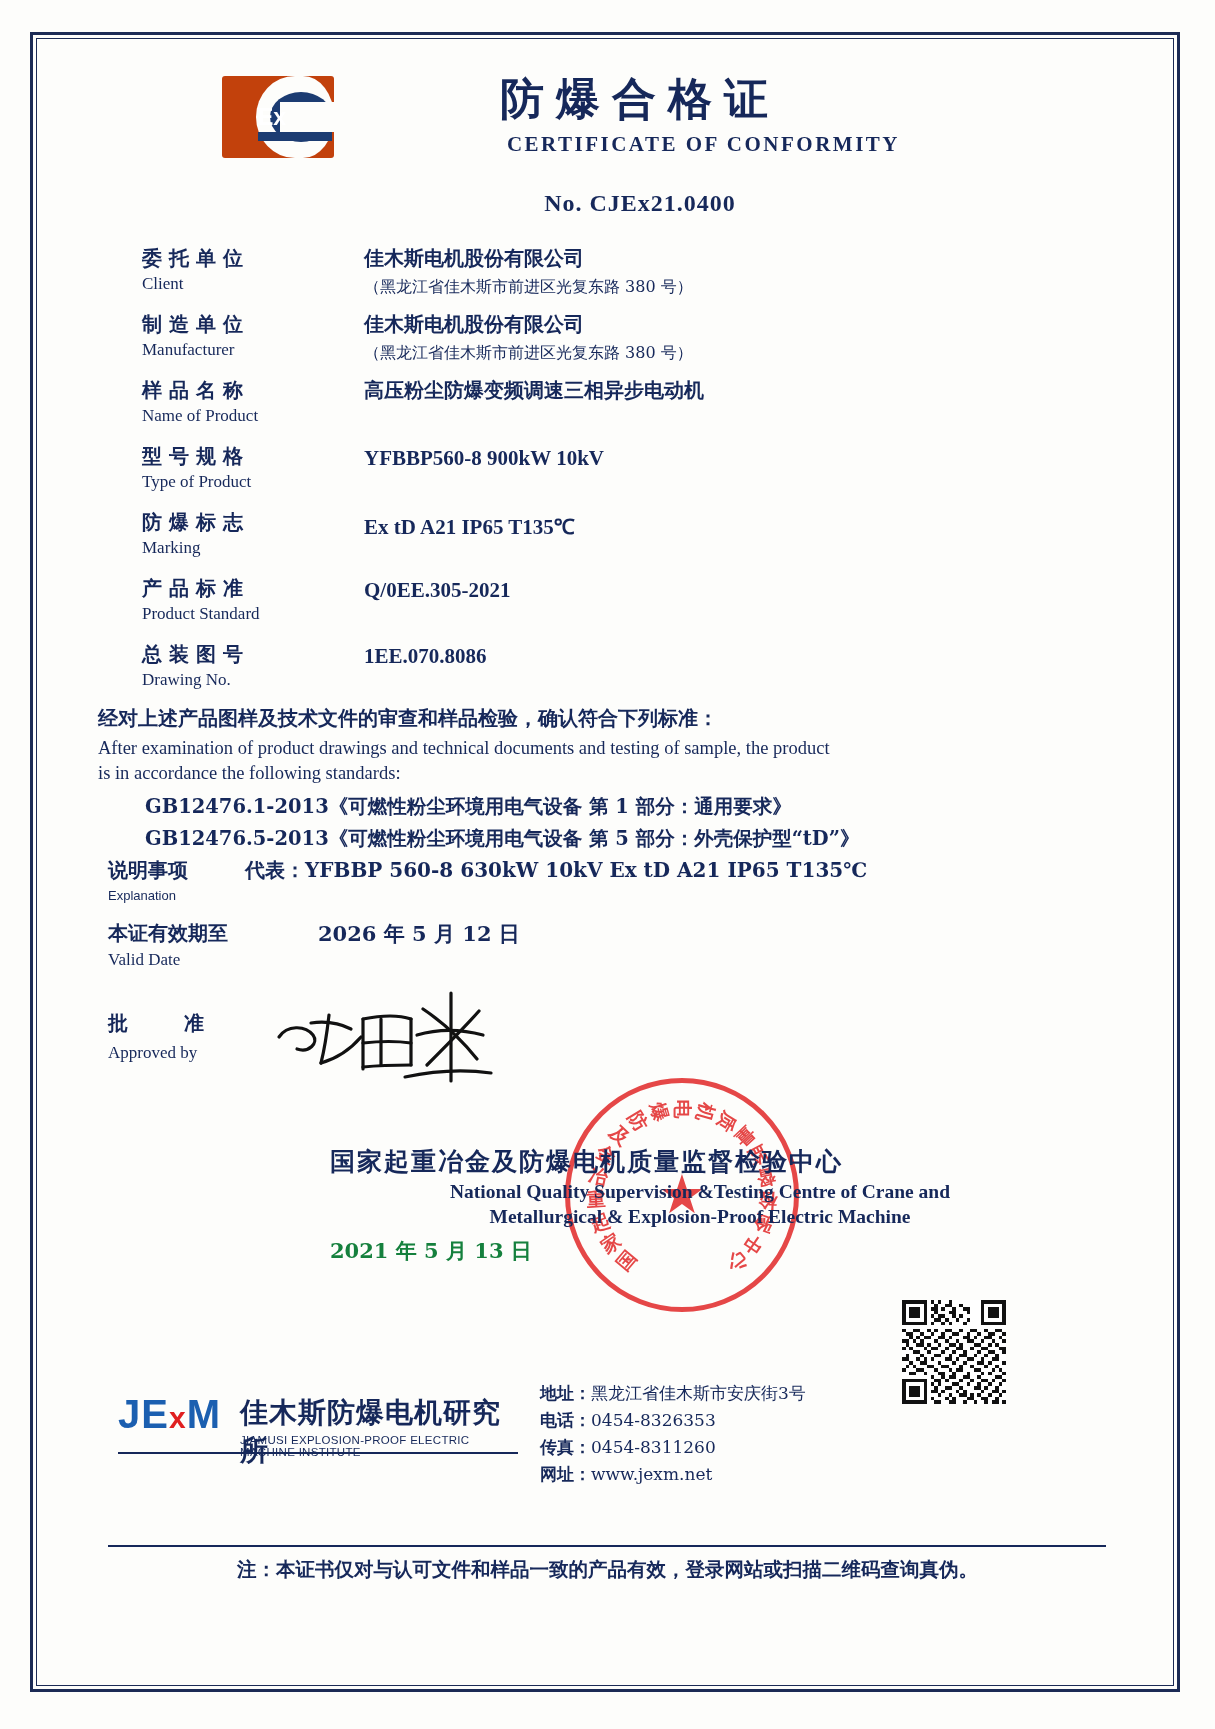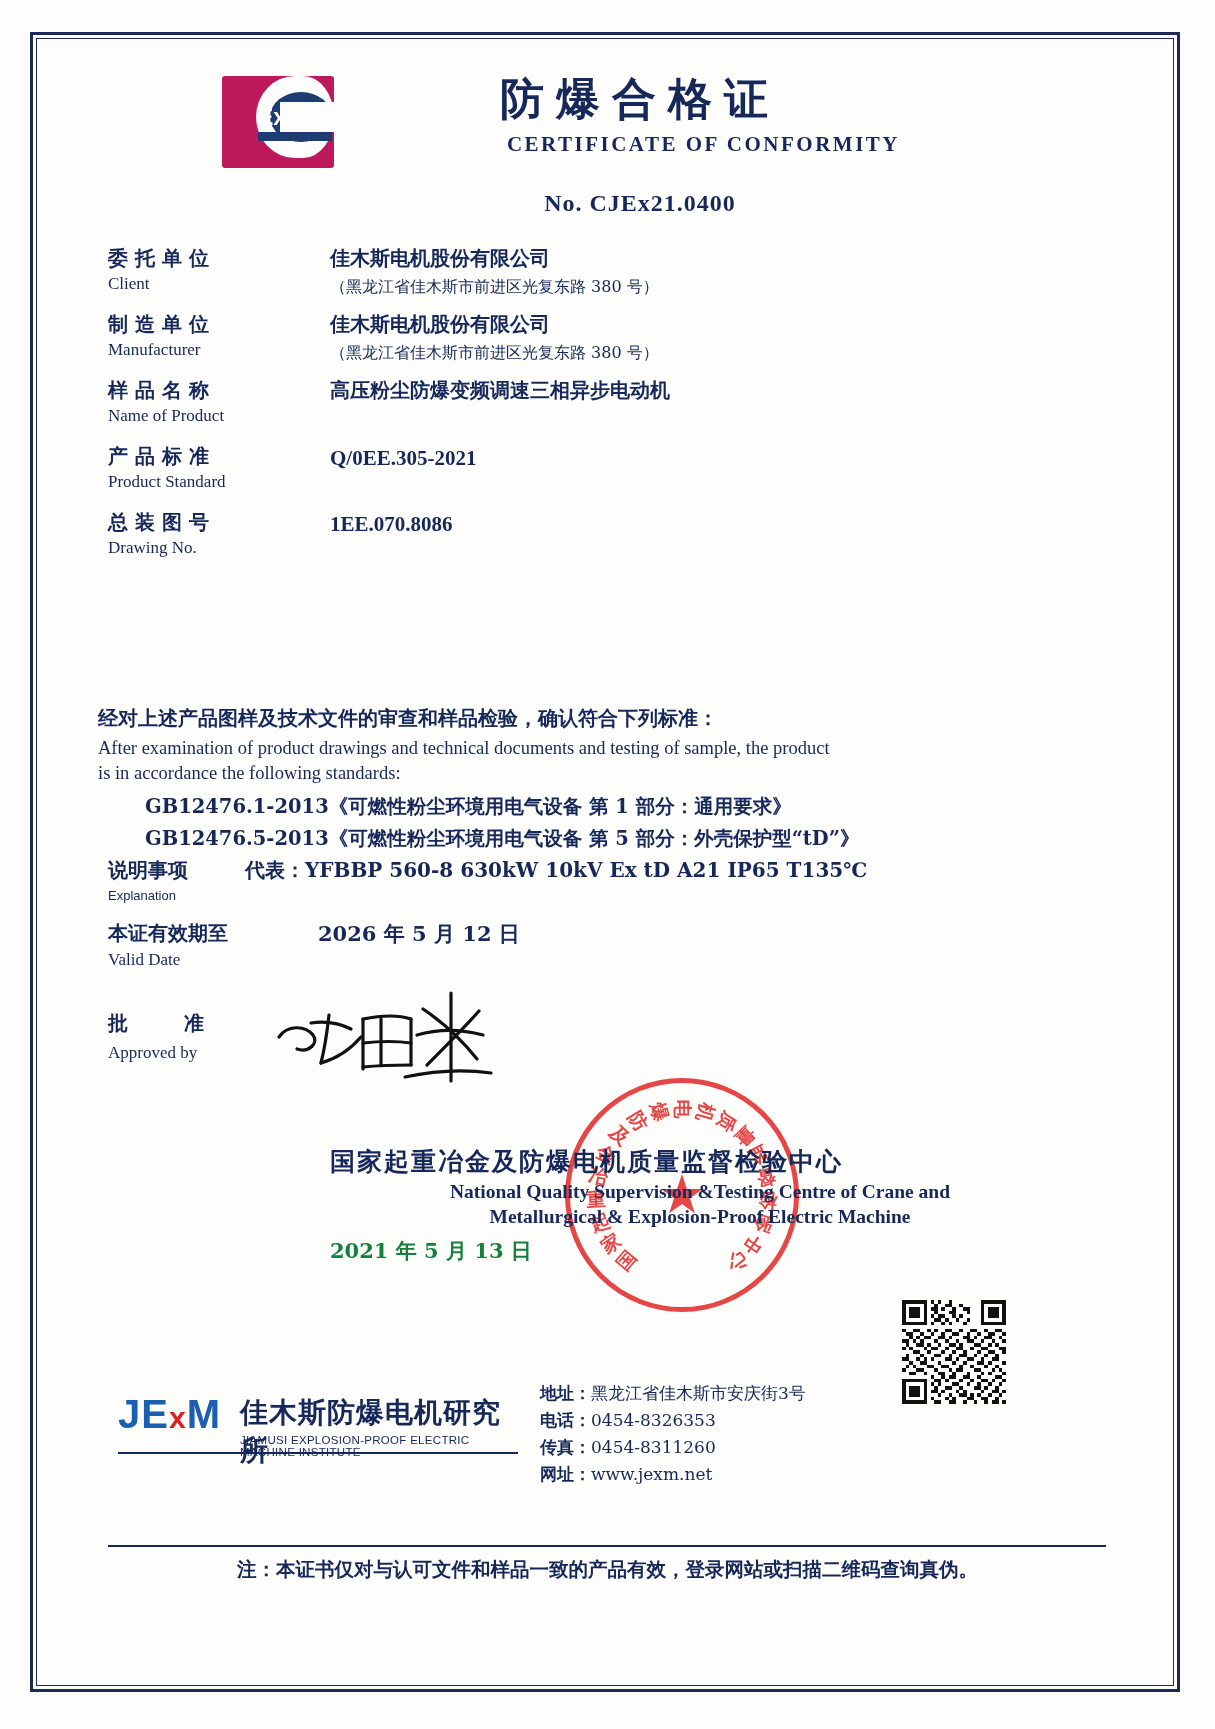--- a/index.html
+++ b/index.html
@@ -42,22 +42,22 @@
   
   .header {
     position: absolute;
     left: 0; top: 60px;
     width: 1215px;
     height: 120px;
   }
   .ex-logo {
     position: absolute;
     left: 222px; top: 16px;
-    width: 112px; height: 92px;
-    background: #be185d;
+    width: 112px; height: 82px;
+    background: #c2410c;
     border-radius: 3px;
   }
   .ex-logo .cut {
     position: absolute;
     left: 34px; top: 0px;
     width: 78px; height: 82px;
     background: #fdfdfb;
     border-radius: 50% 40% 40% 50% / 50% 50% 50% 50%;
   }
   .ex-logo .cut2 {
@@ -126,20 +126,21 @@
 
   
   .fields {
     position: absolute;
     left: 0; top: 245px;
     width: 1215px;
   }
   .row {
     position: relative;
     height: 66px;
+    margin-left: 34px;
   }
   .lbl-cn {
     position: absolute;
     left: 108px;
     top: 0px;
     font-family: "DejaVu Serif", serif;
     font-weight: bold;
     font-size: 20px;
     color: #16285a;
     white-space: nowrap;
@@ -496,21 +497,31 @@
       <div class="val-main">佳木斯电机股份有限公司</div>
       <div class="val-sub">（黑龙江省佳木斯市前进区光复东路 380 号）</div>
     </div>
 
     <div class="row">
       <div class="lbl-cn">样 品 名 称</div>
       <div class="lbl-en">Name of Product</div>
       <div class="val-main">高压粉尘防爆变频调速三相异步电动机</div>
     </div>
 
-
+    <div class="row">
+      <div class="lbl-cn">型 号 规 格</div>
+      <div class="lbl-en">Type of Product</div>
+      <div class="val-single">YFBBP560-8    900kW    10kV</div>
+    </div>
+
+    <div class="row">
+      <div class="lbl-cn">防 爆 标 志</div>
+      <div class="lbl-en">Marking</div>
+      <div class="val-single">Ex tD A21 IP65 T135℃</div>
+    </div>
 
     <div class="row">
       <div class="lbl-cn">产 品 标 准</div>
       <div class="lbl-en">Product Standard</div>
       <div class="val-single">Q/0EE.305-2021</div>
     </div>
 
     <div class="row">
       <div class="lbl-cn">总 装 图 号</div>
       <div class="lbl-en">Drawing No.</div>

